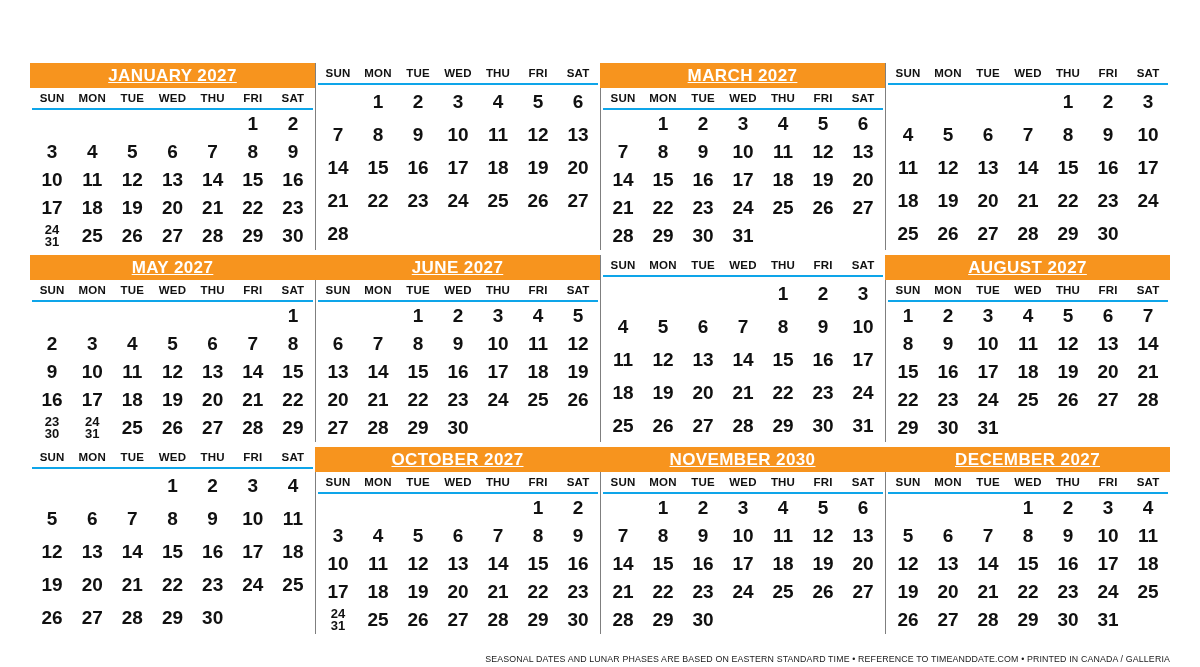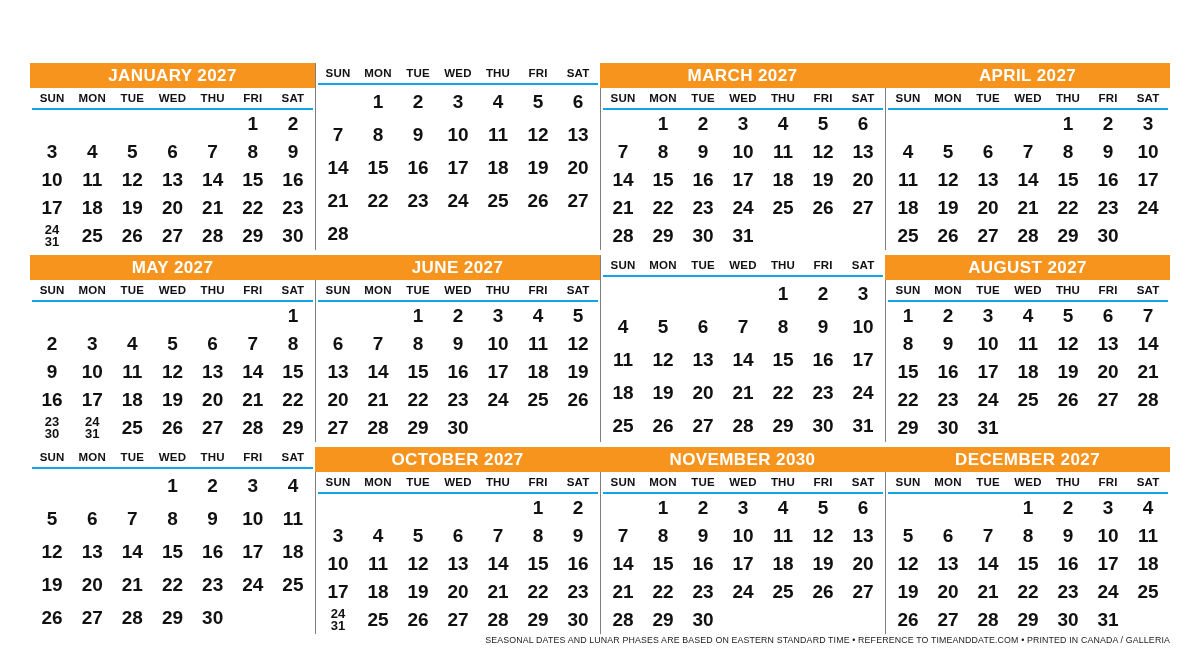--- a/index.html
+++ b/index.html
@@ -32,20 +32,21 @@
     height: 25px;
     flex: 0 0 25px;
     background: var(--accent, #F7941E);
     color: #ffffff;
     display: flex;
     align-items: center;
     justify-content: center;
     font-size: 17px;
     font-weight: bold;
     letter-spacing: 0.4px;
+    text-decoration: underline;
   }
   .month-body {
     flex: 1;
     display: flex;
     flex-direction: column;
     padding: 0 2px;
   }
   .month:not(:nth-child(4n+1)) .month-body {
     border-left: 1px solid var(--divider, #7f7f7f);
   }
@@ -84,21 +85,21 @@
   .stack {
     display: flex;
     flex-direction: column;
     align-items: center;
     justify-content: center;
     font-size: 13px;
     line-height: 12px;
     font-weight: bold;
   }
   .footer {
-    margin-top: 1px;
+    margin-top: 20px;
     text-align: right;
     font-size: 8.8px;
     color: #1a1a1a;
     letter-spacing: 0.15px;
     white-space: nowrap;
   }
 </style>
 </head>
 <body>
 
@@ -285,21 +286,20 @@
               <div class="date">30</div>
               <div class="date">31</div>
               <div class="date"></div>
               <div class="date"></div>
               <div class="date"></div>
             </div>
           </div>
         </div>
       </section>
       <section class="month">
-        <div class="month-header">APRIL 2027</div>
         <div class="month-body">
           <div class="dow-row">
             <span class="dow">SUN</span>
             <span class="dow">MON</span>
             <span class="dow">TUE</span>
             <span class="dow">WED</span>
             <span class="dow">THU</span>
             <span class="dow">FRI</span>
             <span class="dow">SAT</span>
           </div>

